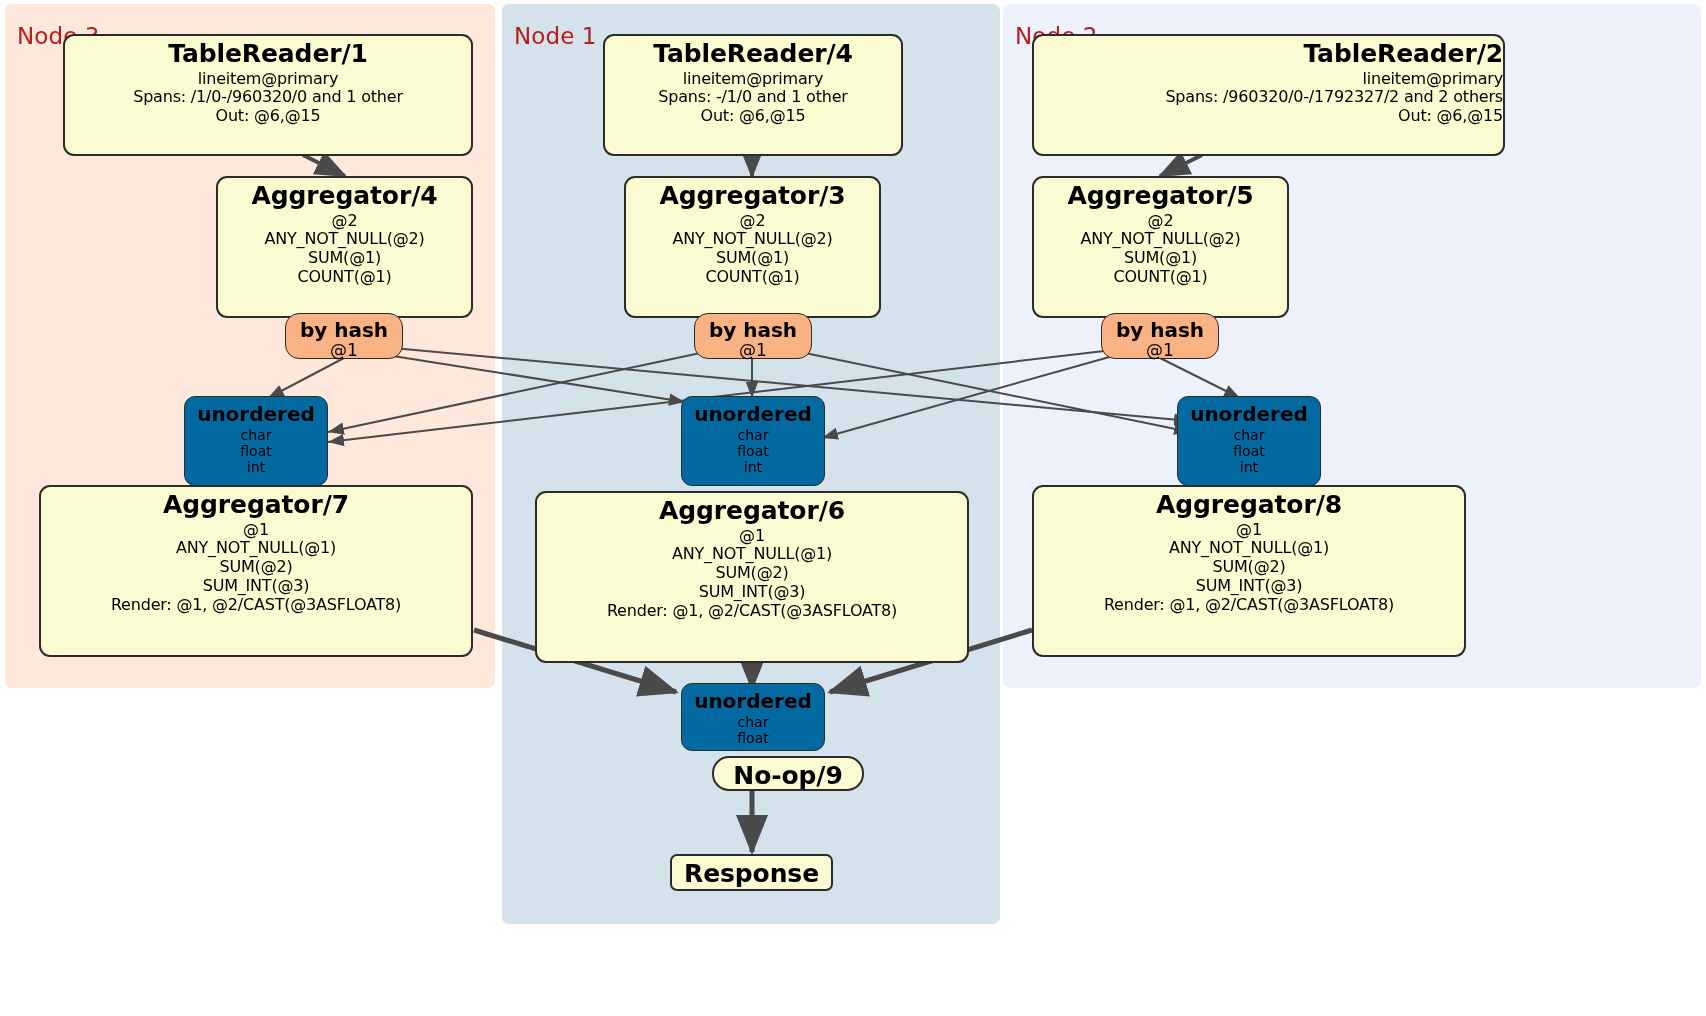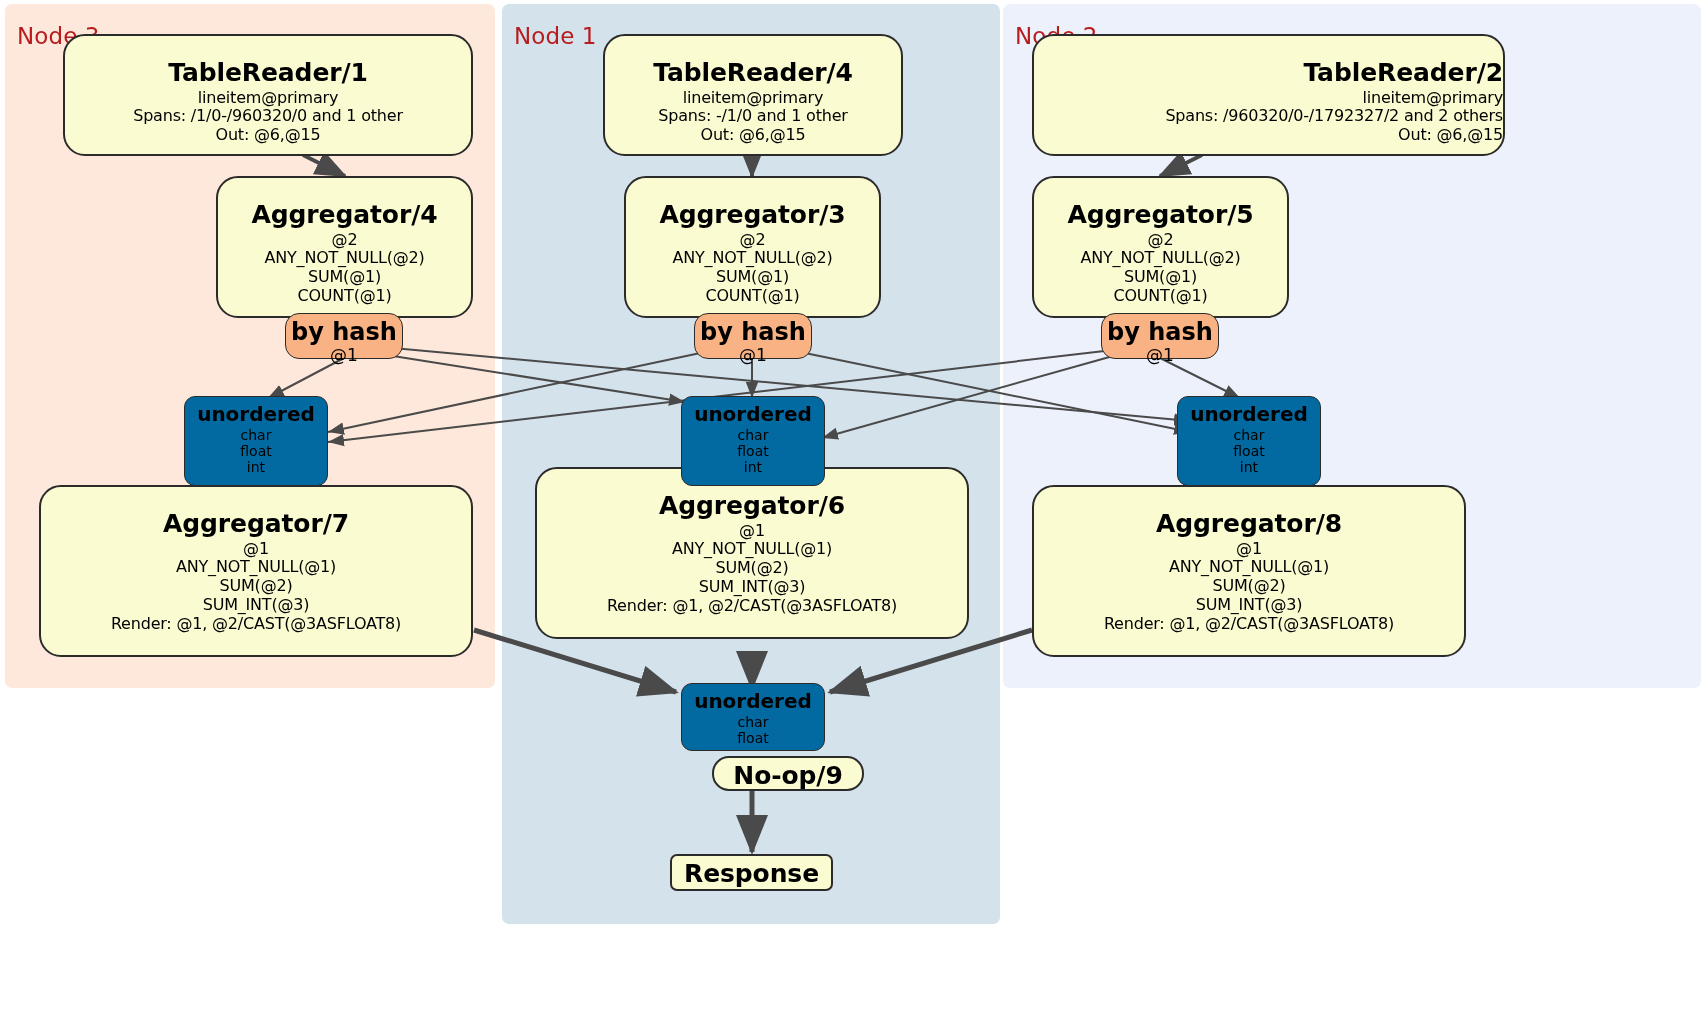--- a/index.html
+++ b/index.html
@@ -29,23 +29,23 @@
     color: #b91c1c;
     letter-spacing: .1px;
     white-space: nowrap;
   }
   
   .proc {
     position: absolute;
     box-sizing: border-box;
     background: #fbfbd2;
     border: 2px solid #2b2b2b;
-    border-radius: 22px;
+    border-radius: 11px;
     text-align: center;
-    padding-top: 22px;
+    padding-top: 3px;
     line-height: 1.18;
     z-index: 6;
   }
   .proc .title {
     font-weight: bold;
     font-size: 25px;
     letter-spacing: -.1px;
     display: block;
     margin-bottom: 1px;
   }
@@ -69,21 +69,21 @@
     border: 1.5px solid #2b2b2b;
     border-radius: 14px;
     text-align: center;
     padding-top: 5px;
     line-height: 1.12;
     z-index: 9;
   }
   .router .title {
     display: block;
     font-weight: bold;
-    font-size: 24px;
+    font-size: 20px;
   }
   .router .line {
     display: block;
     font-size: 17px;
   }
   
   .sync {
     position: absolute;
     box-sizing: border-box;
     background: #0369a1;
@@ -246,21 +246,21 @@
 
   <div class="proc" style="left:39px; top:485px; width:434px; height:172px;">
     <span class="title">Aggregator/7</span>
     <span class="line">@1</span>
     <span class="line">ANY_NOT_NULL(@1)</span>
     <span class="line">SUM(@2)</span>
     <span class="line">SUM_INT(@3)</span>
     <span class="line">Render: @1, @2/CAST(@3ASFLOAT8)</span>
   </div>
 
-  <div class="proc" style="left:535px; top:467px; width:434px; height:172px;">
+  <div class="proc" style="left:535px; top:491px; width:434px; height:172px;">
     <span class="title">Aggregator/6</span>
     <span class="line">@1</span>
     <span class="line">ANY_NOT_NULL(@1)</span>
     <span class="line">SUM(@2)</span>
     <span class="line">SUM_INT(@3)</span>
     <span class="line">Render: @1, @2/CAST(@3ASFLOAT8)</span>
   </div>
 
   <div class="proc" style="left:1032px; top:485px; width:434px; height:172px;">
     <span class="title">Aggregator/8</span>

